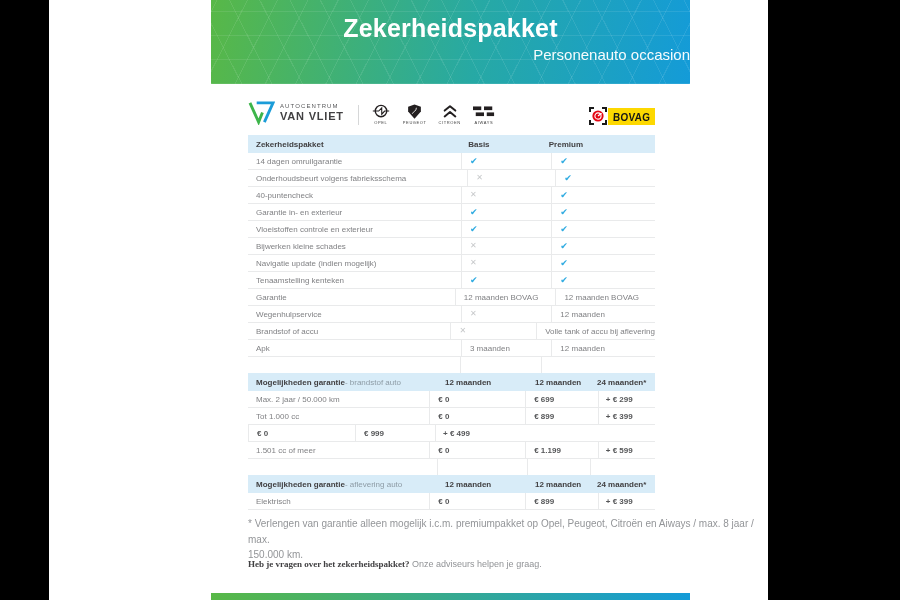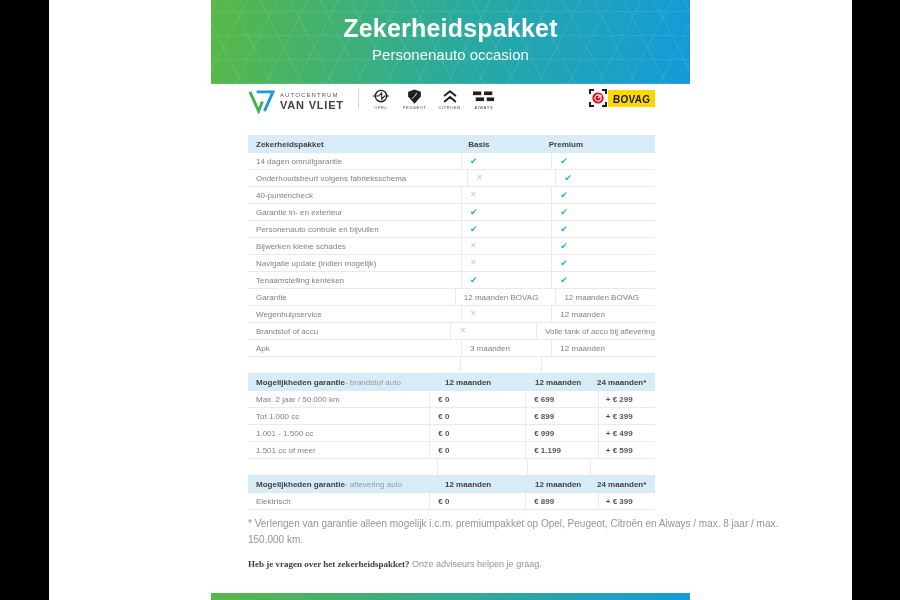--- a/index.html
+++ b/index.html
@@ -1,36 +1,36 @@
 <!DOCTYPE html>
 <html><head>
 <meta charset="utf-8">
 <style>
   * { margin:0; padding:0; box-sizing:border-box; }
   html,body { background:#000; }
-  .stage { position:relative; width:900px; height:600px; background:#fff; overflow:hidden;
+  .stage { position:relative; width:768px; height:600px; background:#fff; overflow:hidden;
            font-family:"Liberation Sans", sans-serif; }
   .sidebar { position:absolute; top:0; height:600px; background:#000; }
   .sidebar.left { left:0; width:49px; }
   .sidebar.right { left:852px; width:48px; }
 
   
   .banner { position:absolute; left:211px; top:0; width:479px; height:84px;
     background-image:
       repeating-linear-gradient(63deg,  rgba(255,255,255,0.09) 0 1px, transparent 1px 27px),
       repeating-linear-gradient(-63deg, rgba(255,255,255,0.09) 0 1px, transparent 1px 27px),
       repeating-linear-gradient(0deg,   rgba(255,255,255,0.09) 0 1px, transparent 1px 24px),
       linear-gradient(97deg, #58b847 0%, #27a9a4 55%, #149bd8 100%);
     text-align:center; color:#fff; padding-top:14px; }
   .banner-title { font-size:25px; font-weight:bold; letter-spacing:0.2px; }
-  .banner-sub   { font-size:15px; margin-top:3px; color:rgba(255,255,255,0.96); font-weight:normal; }
+  .banner-sub   { font-size:15px; margin-top:3px; color:rgba(255,255,255,0.96); font-weight:normal;text-align:right; }
 
   
   .logo-row { position:absolute; left:248px; top:89px; width:407px; height:36px;
-              display:flex; align-items:flex-start; }
+              display:flex; align-items:flex-end; }
   .dealer { display:flex; align-items:center; gap:5px; }
   .dealer-text { line-height:1; }
   .dealer-top { font-size:6px; letter-spacing:1.1px; color:#58595b; }
   .dealer-bottom { font-size:11px; font-weight:bold; color:#414042; letter-spacing:0.8px; margin-top:2px; }
   .logo-divider { width:1px; height:20px; background:#d6d7d8; margin:0 12px 0 14px; }
   .brands { display:flex; align-items:flex-start; gap:12px; }
   .brand { display:flex; flex-direction:column; align-items:center; }
   .brand-caption { font-size:4px; letter-spacing:0.6px; color:#3c3c3c; margin-top:1px; }
   .bovag { margin-left:auto; display:flex; align-items:center; }
   .bovag-box { background:#fdd800; height:17px; display:flex; align-items:center; padding:0 5px;
@@ -179,21 +179,21 @@
         <div class="trow">
           <div class="cell c-label">Garantie in- en exterieur</div>
           <div class="cell c-basis">
             <span class="mark check">✔</span>
           </div>
           <div class="cell c-premium">
             <span class="mark check">✔</span>
           </div>
         </div>
         <div class="trow">
-          <div class="cell c-label">Personenauto controle en bijvullen</div>
+          <div class="cell c-label">Vloeistoffen controle en exterieur</div>
           <div class="cell c-basis">
             <span class="mark check">✔</span>
           </div>
           <div class="cell c-premium">
             <span class="mark check">✔</span>
           </div>
         </div>
         <div class="trow">
           <div class="cell c-label">Bijwerken kleine schades</div>
           <div class="cell c-basis">
@@ -269,21 +269,20 @@
           <div class="cell c-m2">€ 699</div>
           <div class="cell c-m3">+ € 299</div>
         </div>
         <div class="trow">
           <div class="cell c-label">Tot 1.000 cc</div>
           <div class="cell c-m1">€ 0</div>
           <div class="cell c-m2">€ 899</div>
           <div class="cell c-m3">+ € 399</div>
         </div>
         <div class="trow">
-          <div class="cell c-label">1.001 - 1.500 cc</div>
           <div class="cell c-m1">€ 0</div>
           <div class="cell c-m2">€ 999</div>
           <div class="cell c-m3">+ € 499</div>
         </div>
         <div class="trow">
           <div class="cell c-label">1.501 cc of meer</div>
           <div class="cell c-m1">€ 0</div>
           <div class="cell c-m2">€ 1.199</div>
           <div class="cell c-m3">+ € 599</div>
         </div>

